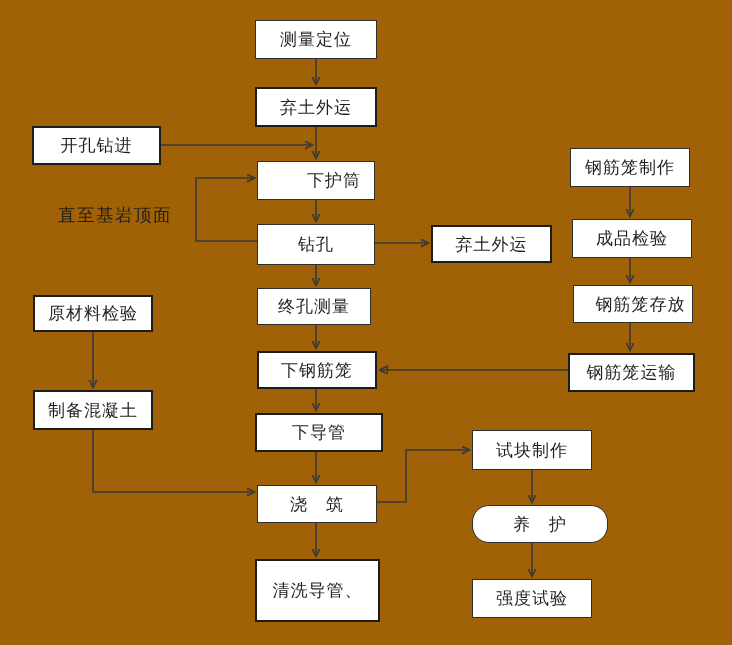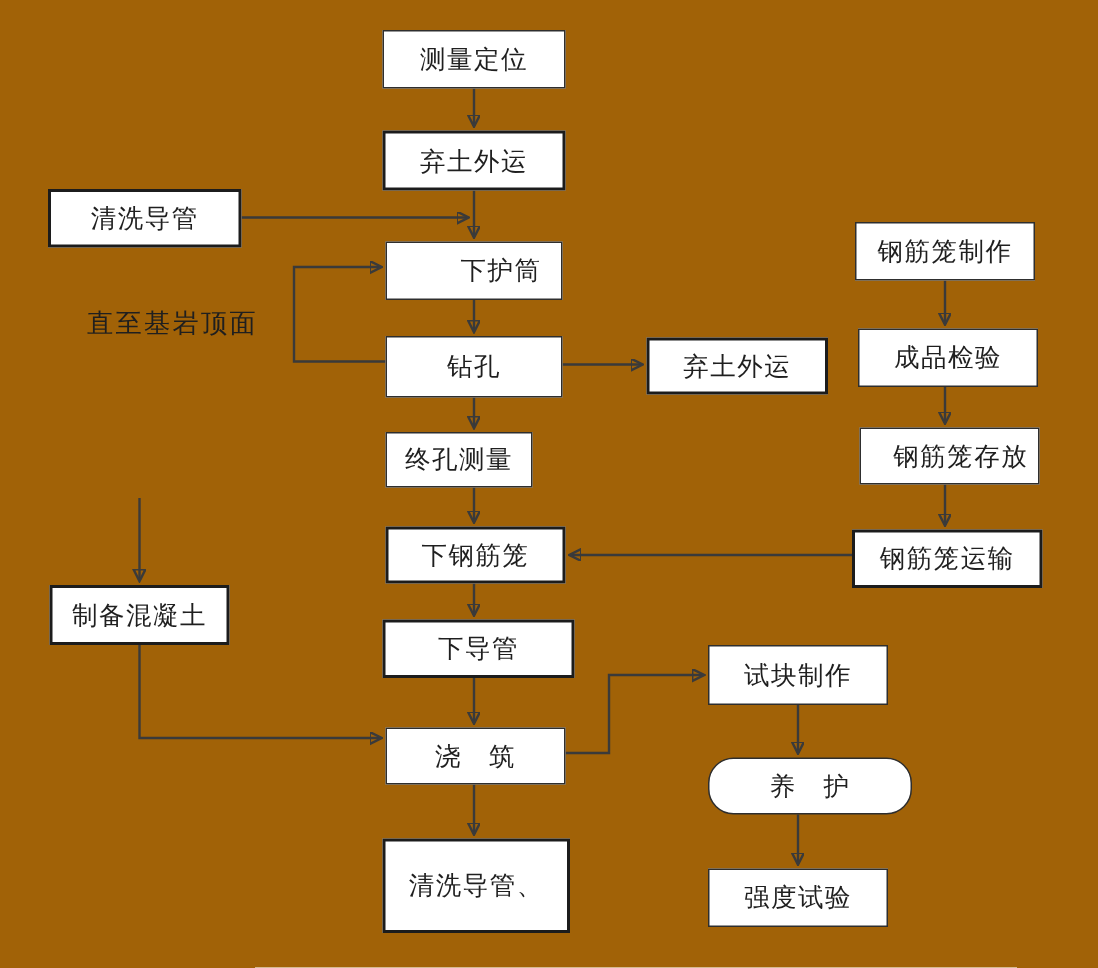--- a/index.html
+++ b/index.html
@@ -83,48 +83,49 @@
     <path d="M93,430 L93,492 L254,492" marker-end="url(#arrow)"></path>
     <path d="M377,502 L406,502 L406,450 L469,450" marker-end="url(#arrow)"></path>
     <path d="M532,470 L532,502" marker-end="url(#arrow)"></path>
     <path d="M532,543 L532,576" marker-end="url(#arrow)"></path>
   </svg>
 
   <div class="node" style="left:255px; top:20px; width:122px; height:39px;">测量定位</div>
 
   <div class="node bold" style="left:255px; top:87px; width:122px; height:40px;">弃土外运</div>
 
-  <div class="node bold" style="left:32px; top:126px; width:129px; height:39px;">清洗导管</div>
+  <div class="node bold" style="left:32px; top:126px; width:129px; height:39px;">开孔钻进</div>
 
   <div class="floating-label" style="left:58px; top:203px;">直至基岩顶面</div>
 
   <div class="node" style="left:257px; top:161px; width:118px; height:39px;padding-left:36px;">下护筒</div>
 
   <div class="node" style="left:257px; top:224px; width:118px; height:41px;">钻孔</div>
 
   <div class="node bold" style="left:431px; top:225px; width:121px; height:38px;">弃土外运</div>
 
-  <div class="node" style="left:257px; top:288px; width:98px; height:37px;">终孔测量</div>
+  <div class="node" style="left:257px; top:288px; width:114px; height:37px;">终孔测量</div>
 
   <div class="node bold" style="left:257px; top:351px; width:120px; height:38px;">下钢筋笼</div>
 
   <div class="node bold" style="left:255px; top:413px; width:128px; height:39px;text-align:right;">下导管</div>
 
   <div class="node" style="left:257px; top:485px; width:120px; height:38px;">浇　筑</div>
 
   <div class="node bold" style="left:255px; top:559px; width:125px; height:63px;">清洗导管、</div>
 
   <div class="node" style="left:570px; top:148px; width:120px; height:39px;">钢筋笼制作</div>
 
   <div class="node" style="left:572px; top:219px; width:120px; height:39px;">成品检验</div>
 
   <div class="node" style="left:573px; top:285px; width:120px; height:38px;padding-left:15px;">钢筋笼存放</div>
 
   <div class="node bold" style="left:568px; top:353px; width:127px; height:39px;">钢筋笼运输</div>
 
+  <div class="node bold" style="left:33px; top:295px; width:120px; height:37px;">原材料检验</div>
 
   <div class="node bold" style="left:33px; top:390px; width:120px; height:40px;">制备混凝土</div>
 
   <div class="node" style="left:472px; top:430px; width:120px; height:40px;">试块制作</div>
 
   <div class="node" style="left:472px; top:505px; width:136px; height:38px;border-radius:17px;">养　护</div>
 
   <div class="node" style="left:472px; top:579px; width:120px; height:39px;">强度试验</div>
 
 </div>

